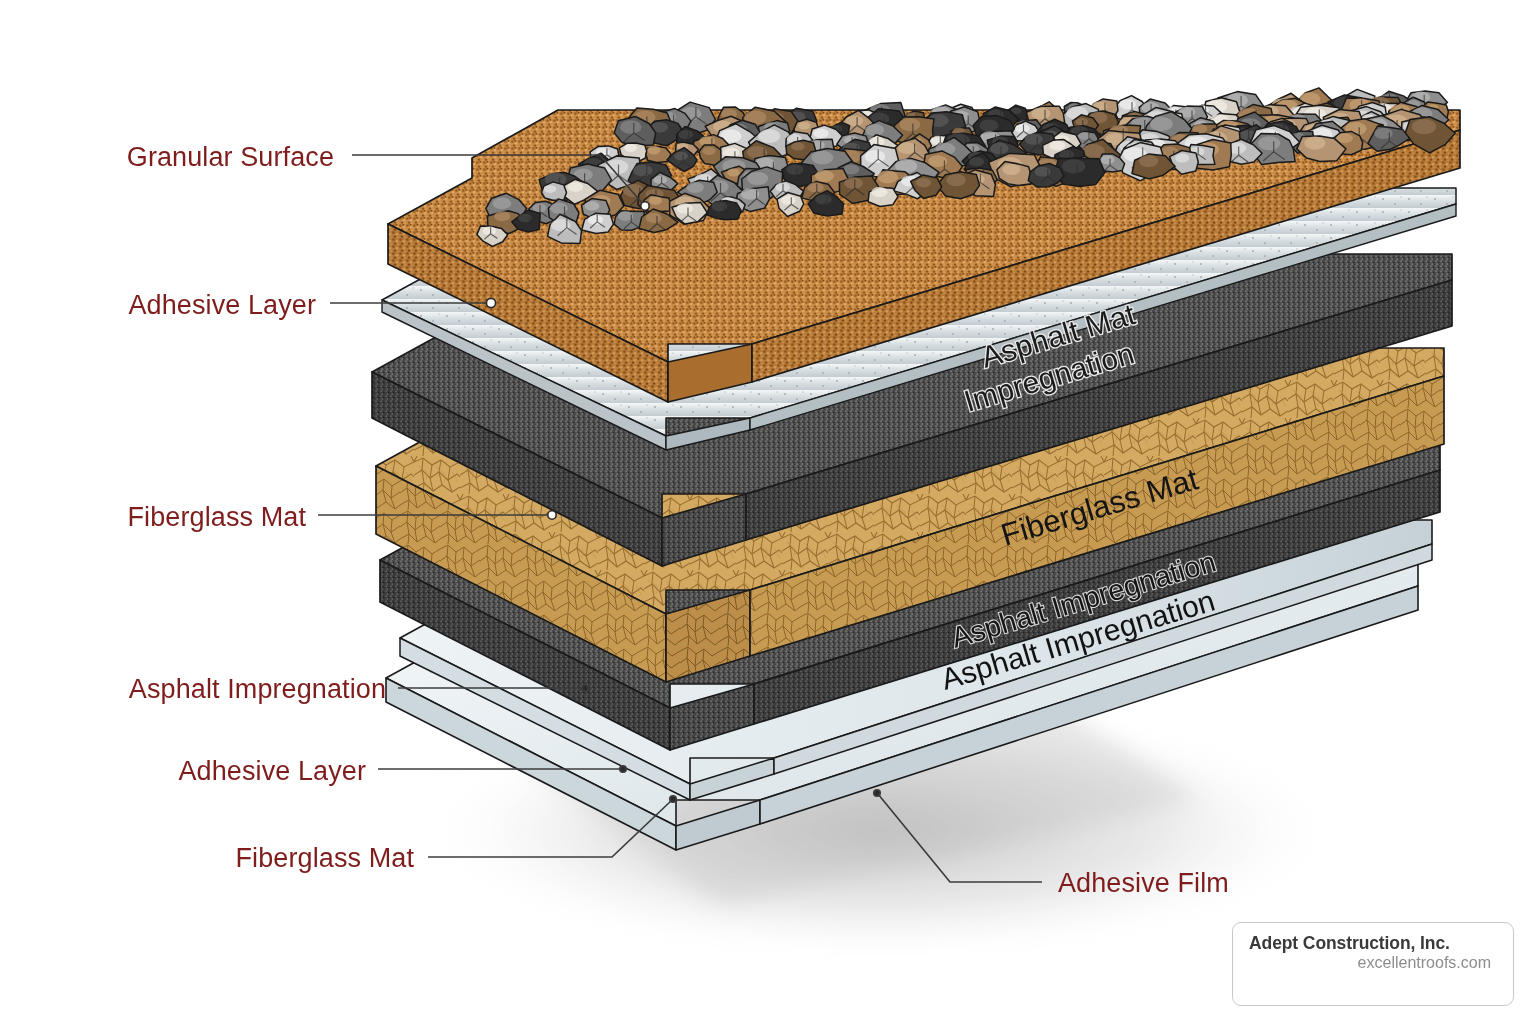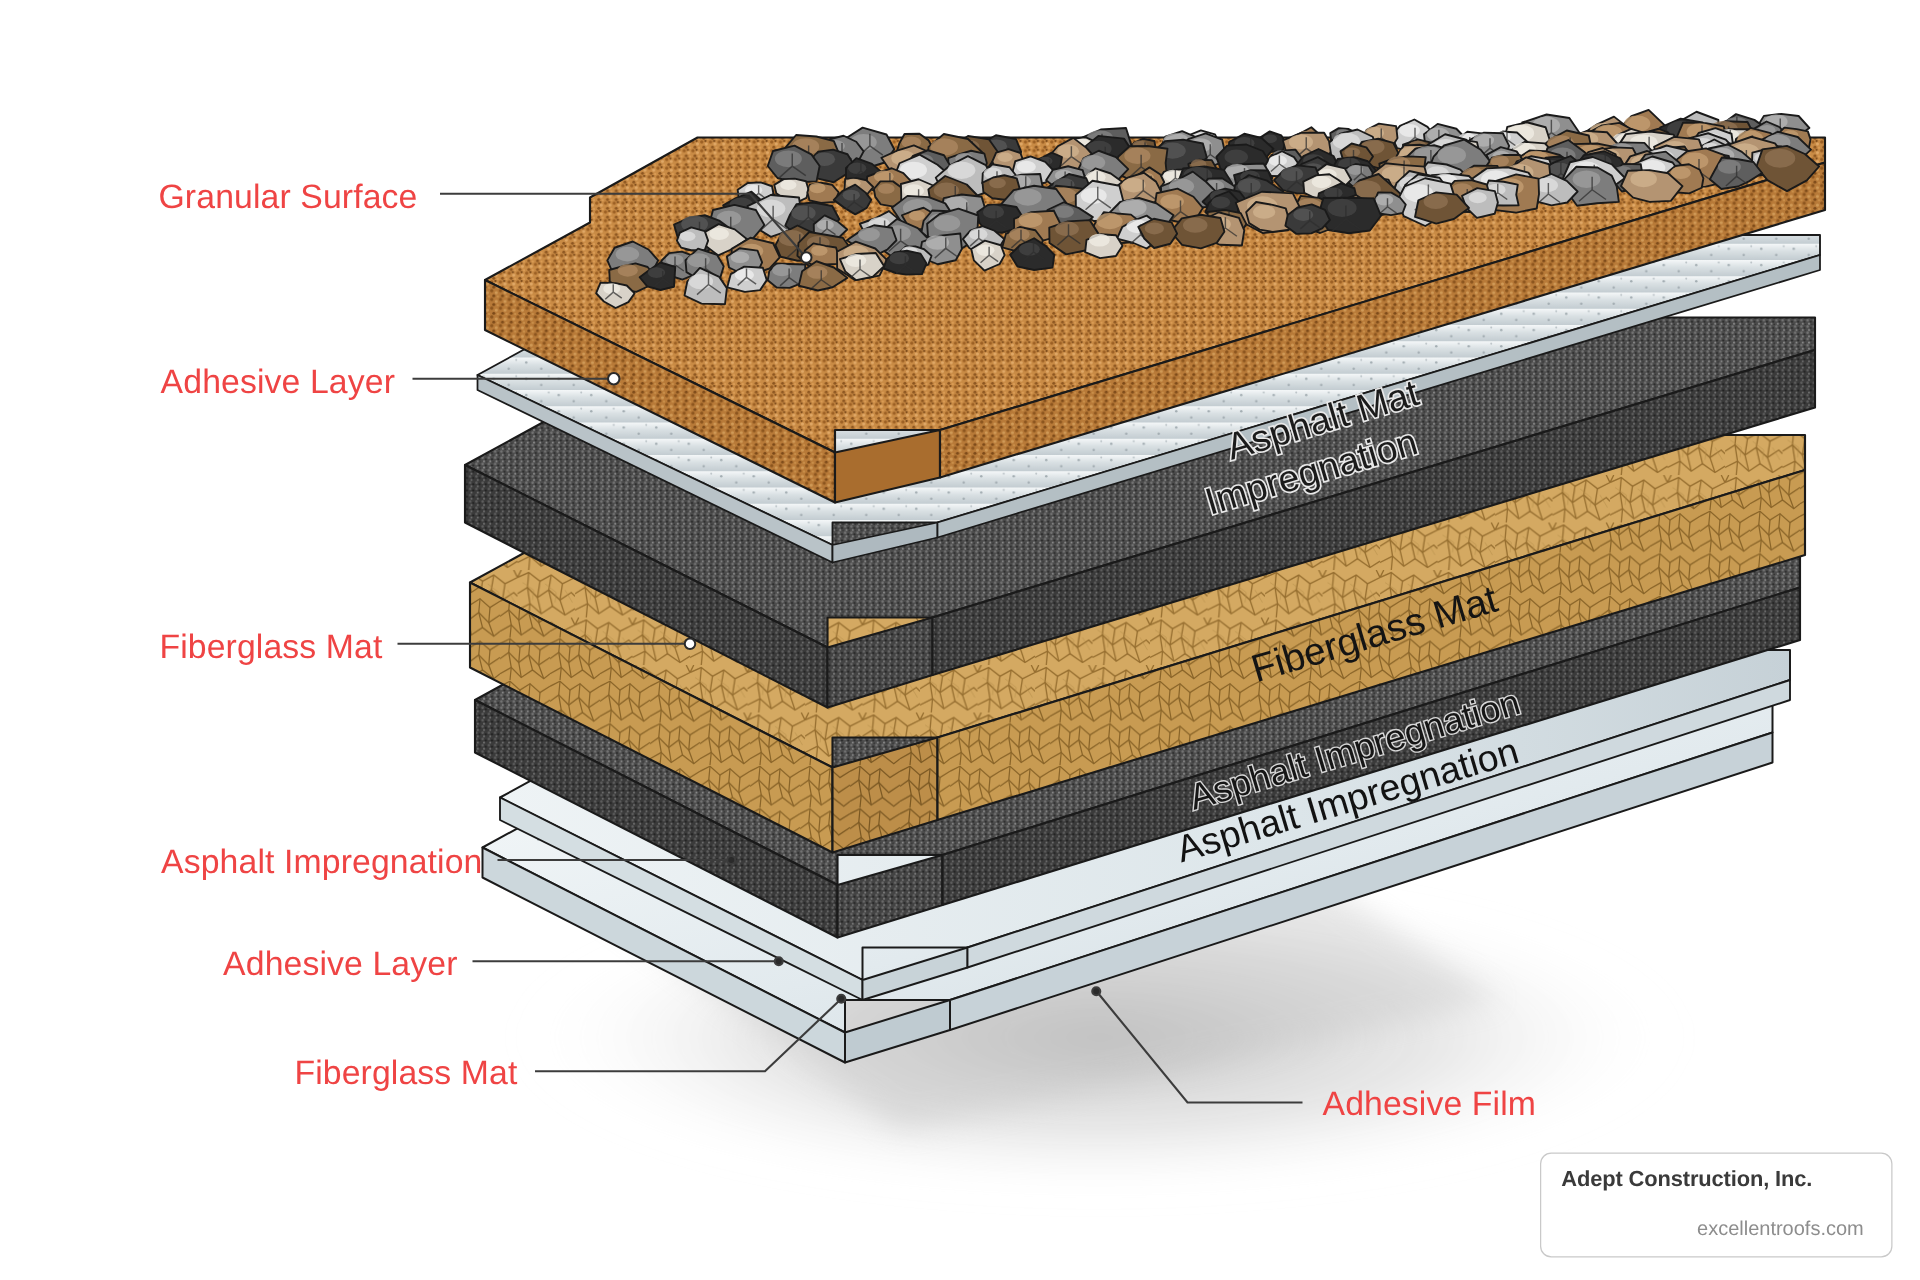--- a/index.html
+++ b/index.html
@@ -12,21 +12,21 @@
     position:relative;
   }
   #stage{position:absolute;inset:0;}
   svg#diagram{position:absolute;left:0;top:0;width:1536px;height:1024px;}
 
   
   .callout{
     position:absolute;
     font-family:"Liberation Sans", sans-serif;
     font-size:27px;
-    color:#ef4444;
+    color:#7f1d1d;
     white-space:nowrap;
     text-align:right;
     letter-spacing:.1px;
   }
 
   
   #logo-box{
     position:absolute;
     left:1232px; top:922px;
     width:282px; height:84px;
@@ -40,21 +40,21 @@
     font-size:17.5px;
     font-weight:bold;
     color:#3a3a3a;
     letter-spacing:-.1px;
     line-height:1;
   }
   #logo-url{
     font-size:16px;
     color:#8d8d8d;
     text-align:right;
-    margin-top:23px;
+    margin-top:2px;
     padding-right:6px;
     line-height:1;
   }
 </style>
 </head>
 <body>
 
 <div id="stage">
 
 <svg id="diagram" viewBox="0 0 1536 1024">

